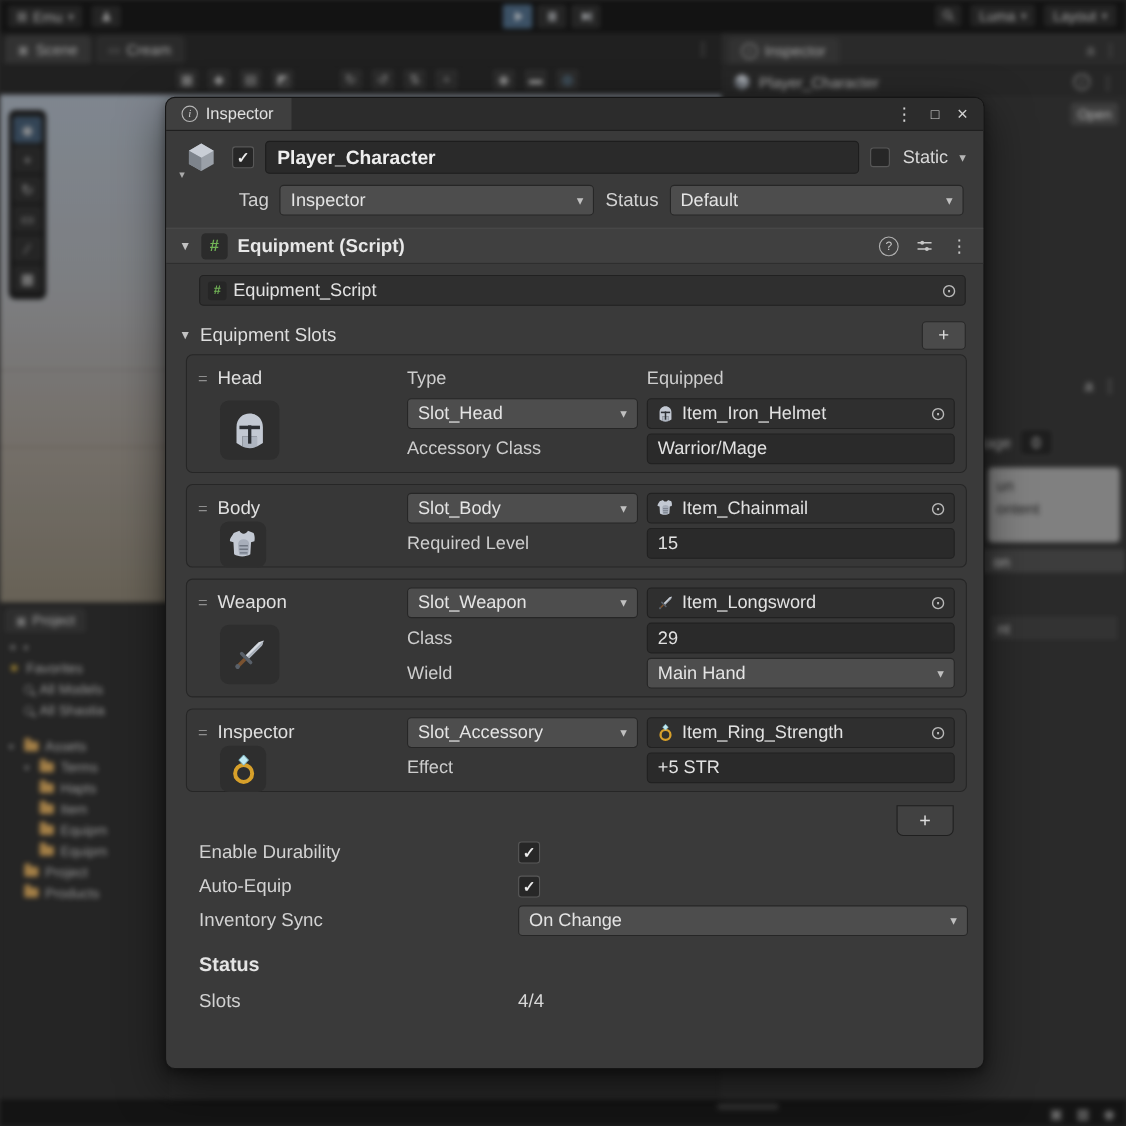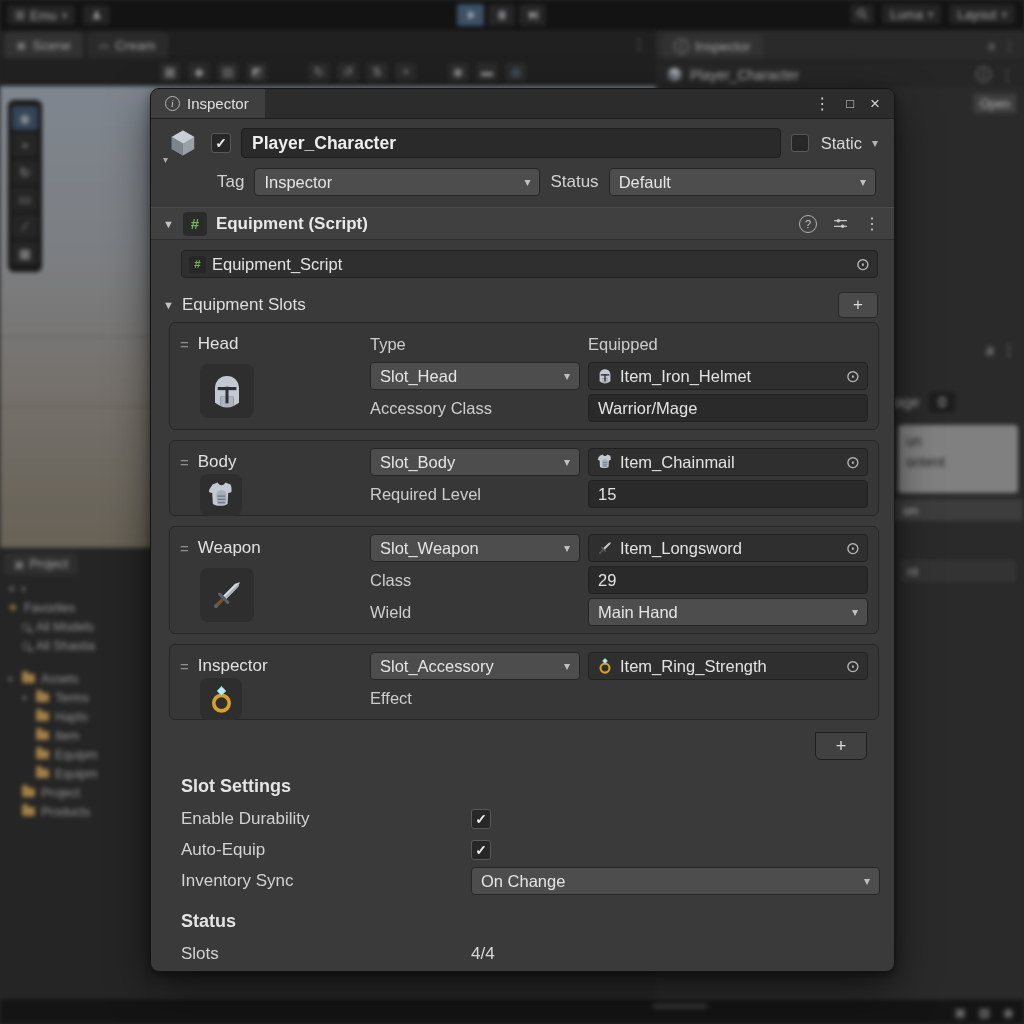--- a/index.html
+++ b/index.html
@@ -616,28 +616,30 @@
             <span class="picker">⊙</span>
           </div>
           <div class="sb-iconwrap" style="grid-area:2/1">
             <span class="tile tile-sm">
                 <svg viewBox="0 0 24 24">
                   <use href="#sym-ring"></use>
                 </svg>
               </span>
           </div>
           <div class="sb-label" style="grid-area:2/2">Effect</div>
+          <div class="valfield" style="grid-area:2/3">
+              <span>+5 STR</span>
+            </div>
         </div>
       </div>
 
       <button class="list-add">
           <span>+</span>
         </button>
 
-      <div class="sec-title">Slot Settings</div>
 
       <div class="kv-row">
         <span class="kv-label">Enable Durability</span>
         <span class="checkbox">
             <span>✓</span>
           </span>
       </div>
       <div class="kv-row">
         <span class="kv-label">Auto-Equip</span>
         <span class="checkbox">

